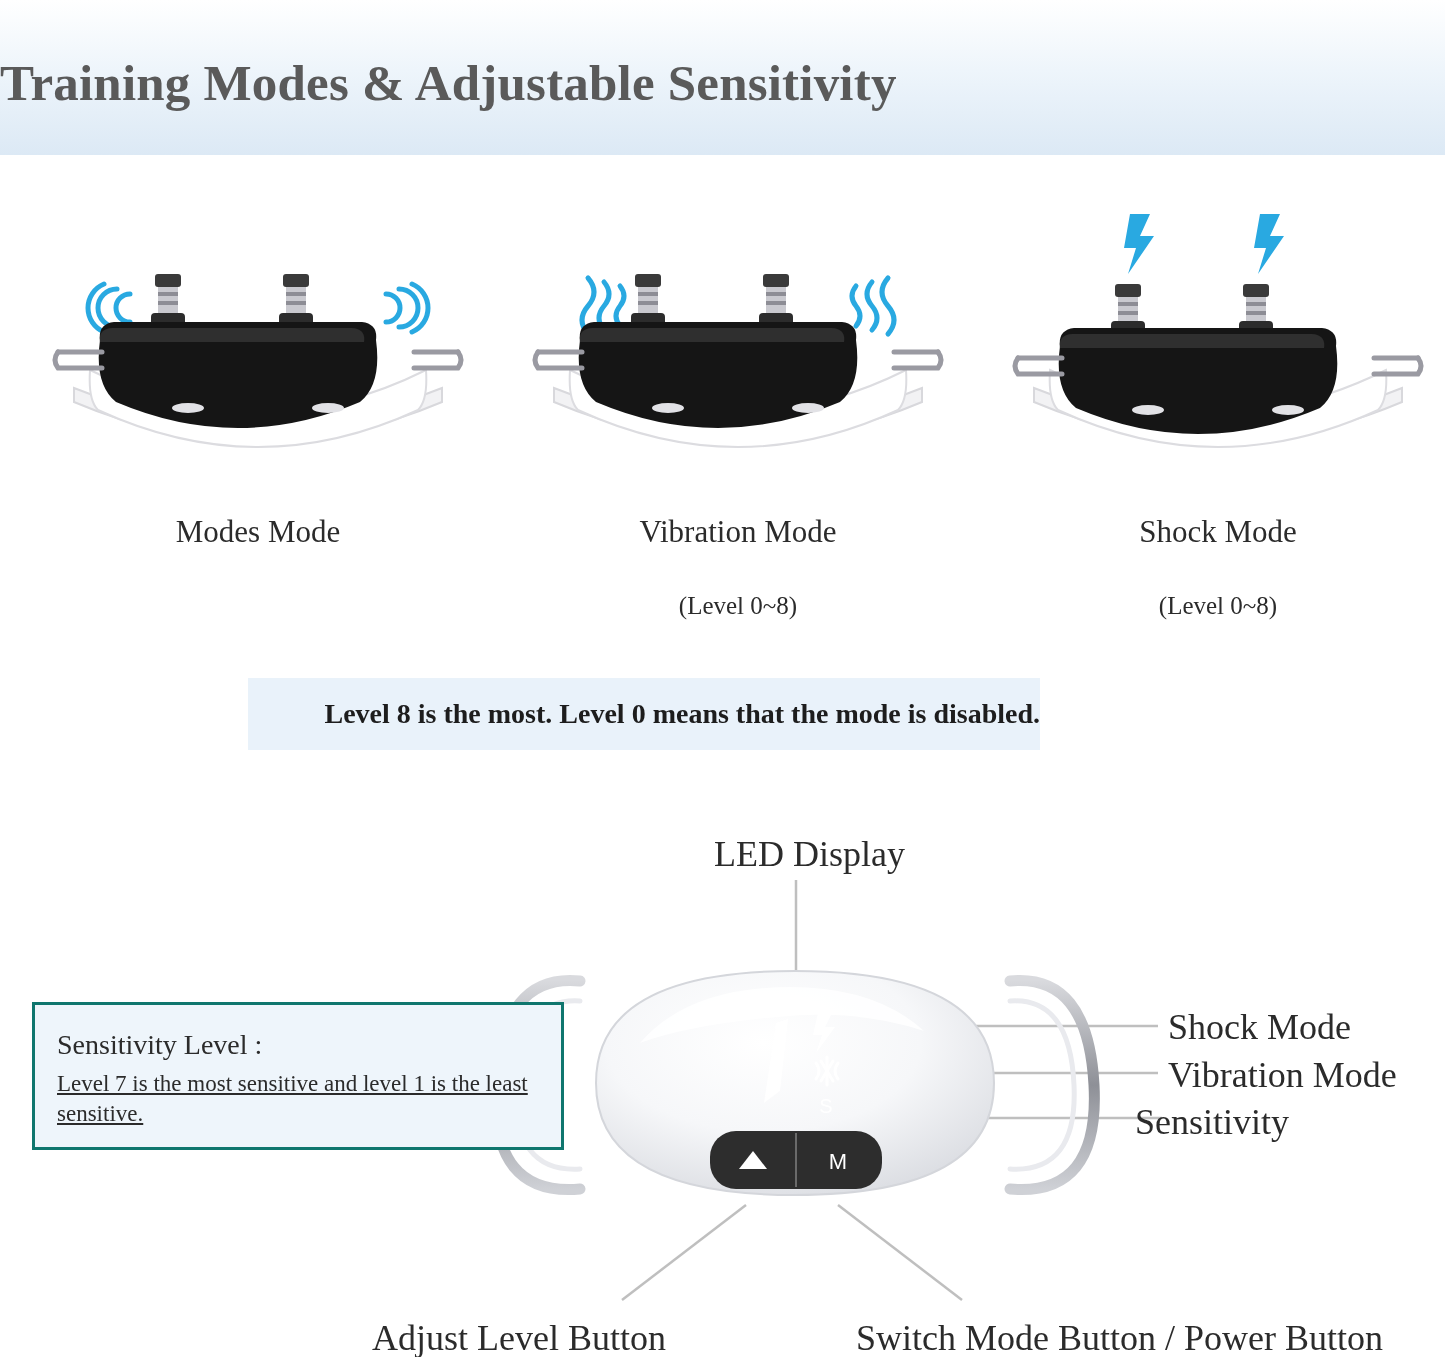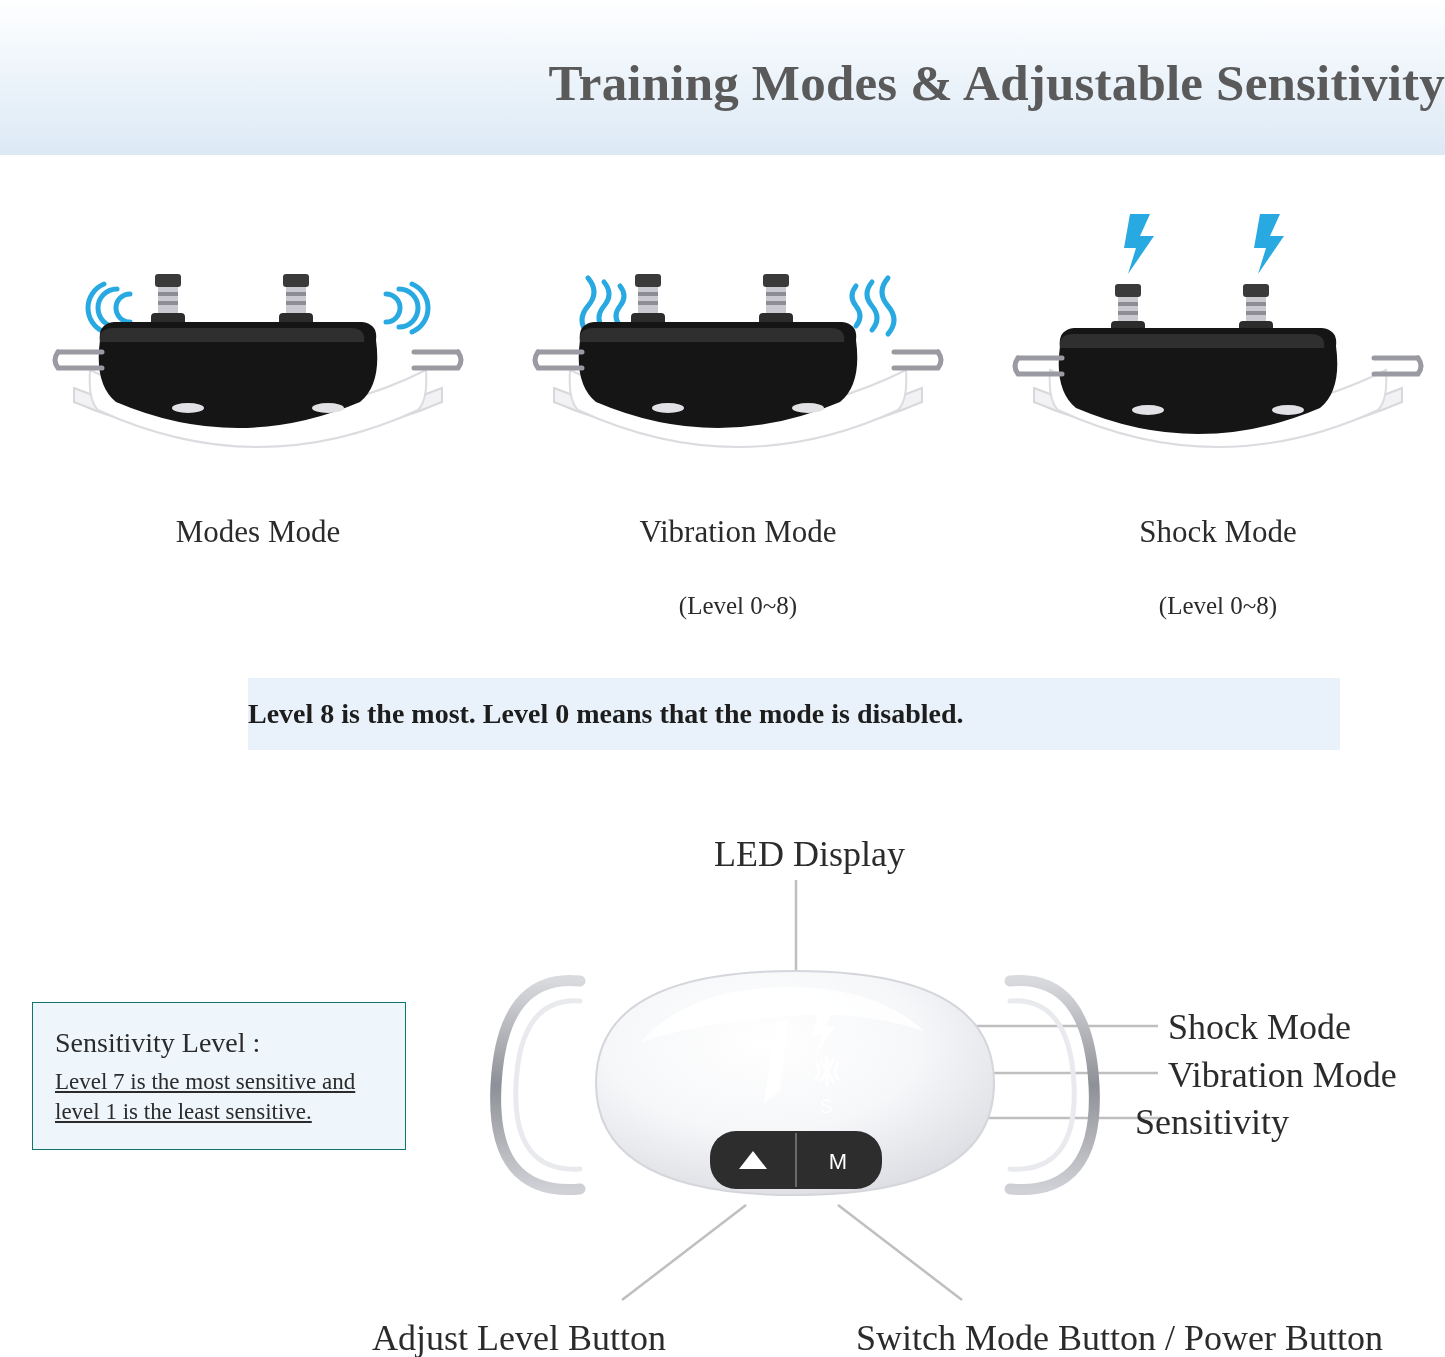--- a/index.html
+++ b/index.html
@@ -19,21 +19,21 @@
   .header-band {
     position: absolute;
     left: 0; top: 0;
     width: 1445px; height: 155px;
     background: linear-gradient(180deg, #ffffff 0%, #eef5fb 45%, #dce9f5 100%);
   }
   .header-title {
     position: absolute;
     left: 0; top: 54px;
     width: 1445px;
-    text-align: right;
+    text-align: left;
     font-size: 51px;
     font-weight: bold;
     color: #5a5a5a;
     letter-spacing: 0.2px;
     font-family: "Liberation Serif", serif;
   }
 
   
   .mode-col {
     position: absolute;
@@ -60,25 +60,25 @@
     font-size: 25px;
     color: #2b2b2b;
     margin-top: 42px;
     font-family: "Liberation Serif", serif;
   }
 
   
   .level-banner {
     position: absolute;
     left: 248px; top: 678px;
-    width: 1092px; height: 72px;
+    width: 792px; height: 72px;
     background: #e9f2fa;
     display: flex;
     align-items: center;
-    justify-content: flex-start;
+    justify-content: flex-end;
   }
   .level-banner span {
     font-size: 28px;
     color: #1d1d1d;
     font-weight: bold;
     font-family: "Liberation Serif", serif;
   }
 
   
   .callout-text {
@@ -91,23 +91,23 @@
   #led-display-label { left: 714px; top: 833px; }
   #shock-mode-label { left: 1168px; top: 1006px; }
   #vibration-mode-label { left: 1168px; top: 1054px; }
   #sensitivity-label { left: 1135px; top: 1101px; }
   #adjust-level-label { left: 372px; top: 1317px; }
   #switch-mode-label { left: 856px; top: 1317px; }
 
   .sensitivity-box {
     position: absolute;
     left: 32px; top: 1002px;
-    width: 374px; height: 148px;
+    width: 532px; height: 148px;
     background: #eef5fb;
-    border: 1px solid #0f766e;
+    border: 3px solid #0f766e;
     box-sizing: border-box;
     padding: 24px 20px 0 22px;
   }
   .sensitivity-box .s-title {
     font-size: 28px;
     color: #2b2b2b;
     margin-bottom: 8px;
     font-family: "Liberation Serif", serif;
   }
   .sensitivity-box .s-body {

